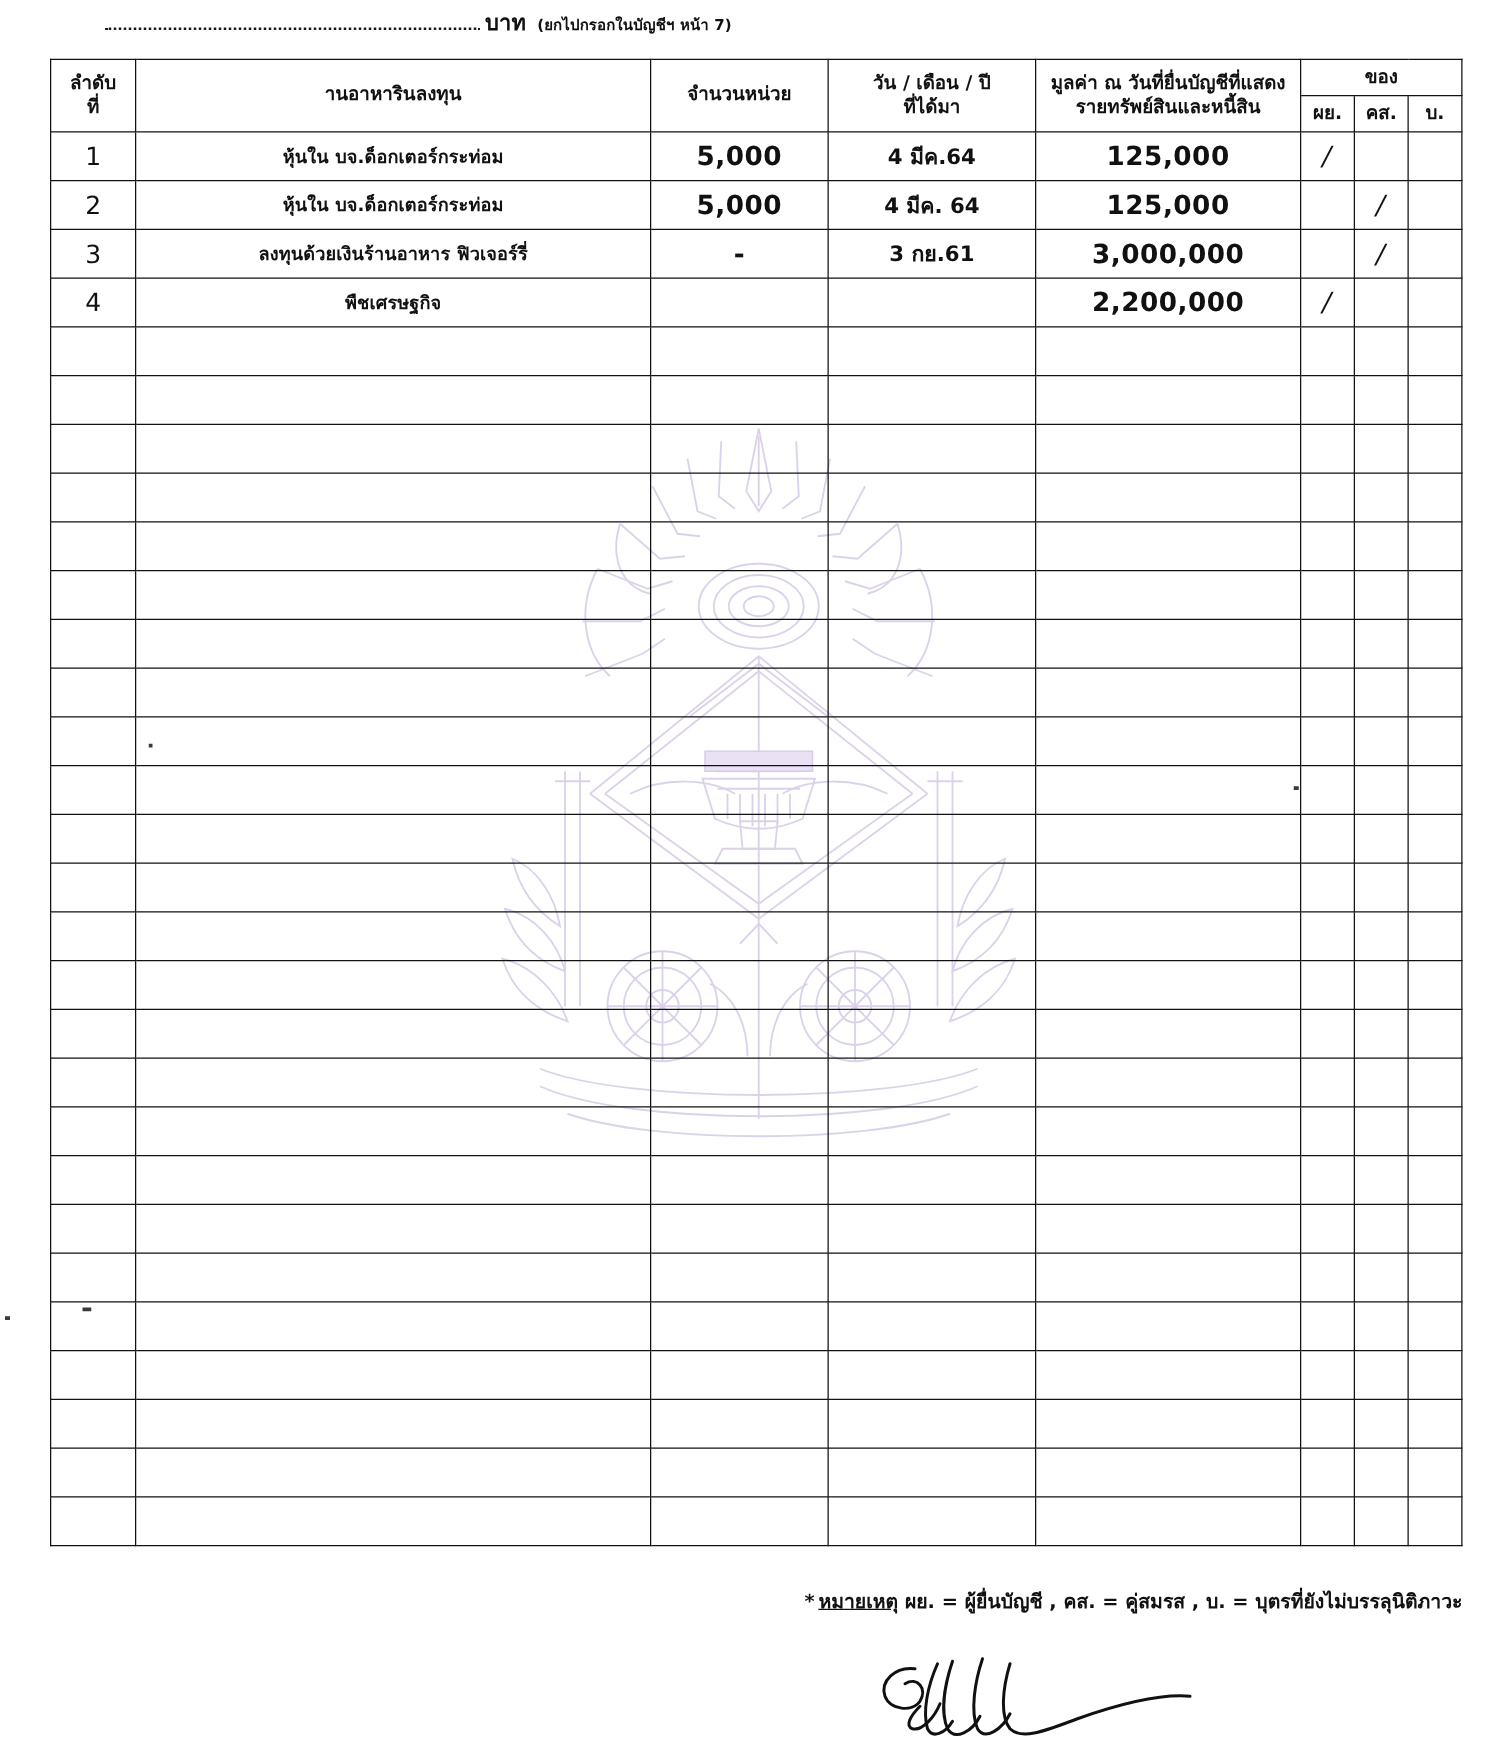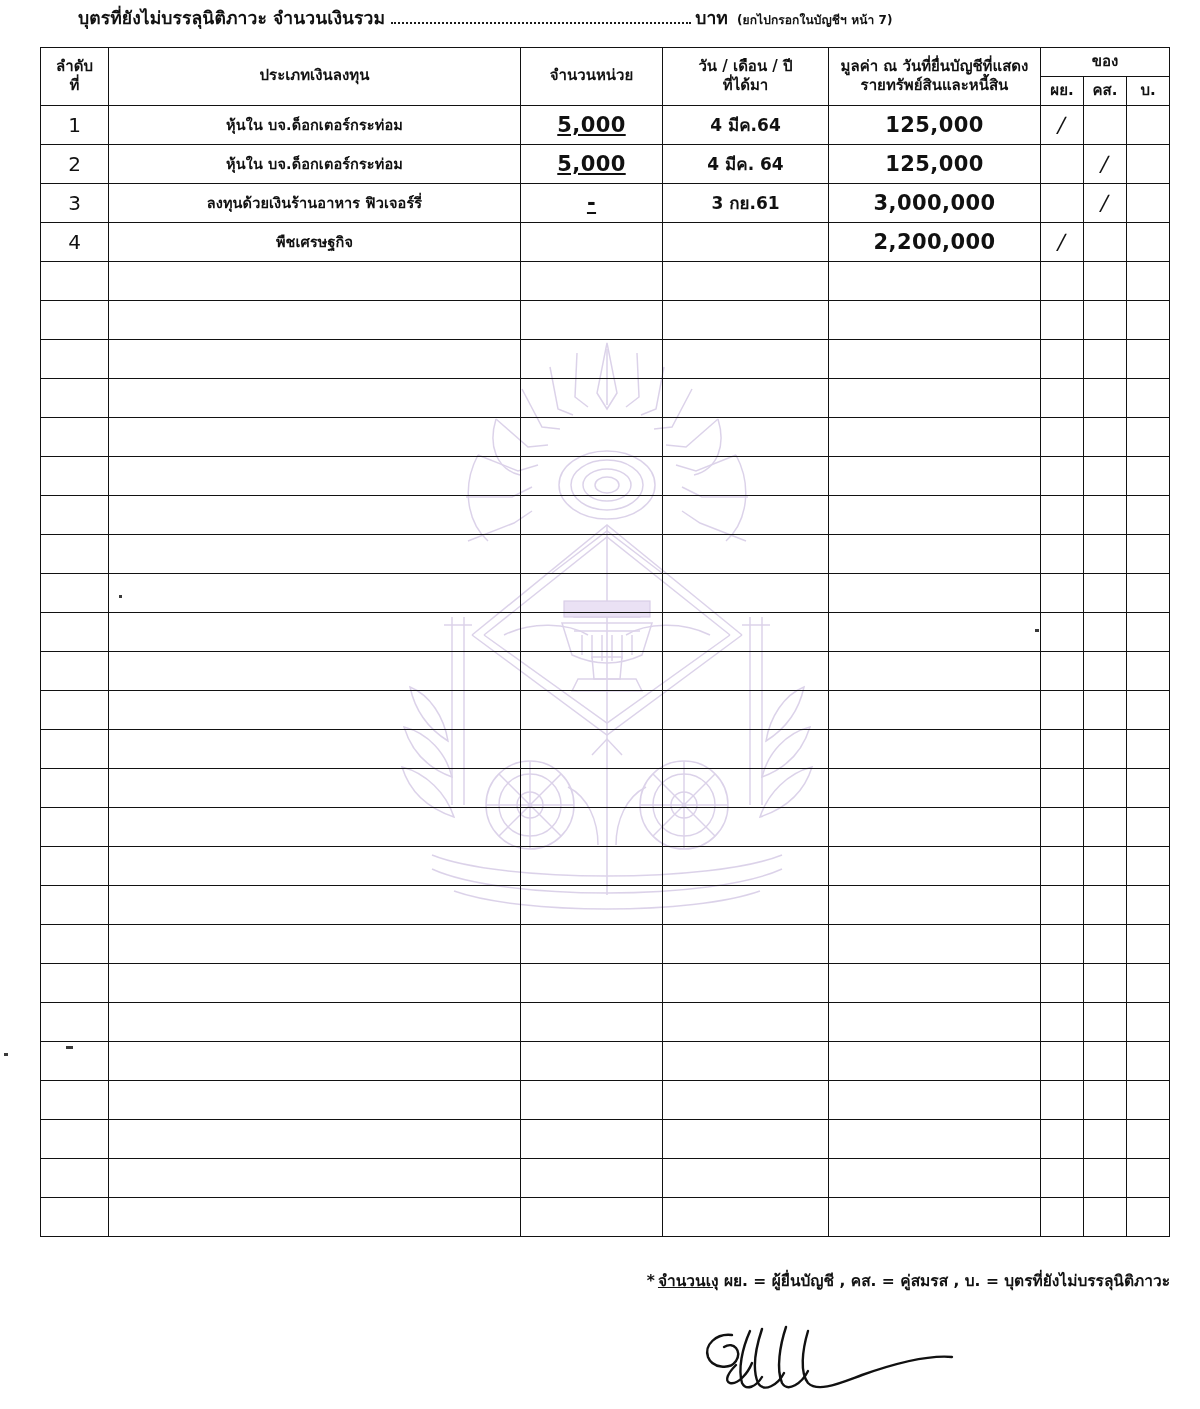--- a/index.html
+++ b/index.html
@@ -92,21 +92,21 @@
   .c-units { width: 142px; }
   .c-date  { width: 166px; }
   .c-value { width: 212px; }
   .c-own   { width: 43px; }
 
   tbody tr { height: 38px; }
   tbody td { height: 38px; }
 
   td.no-cell    { font-size: 20px; font-weight: 400; }
   td.type-cell  { font-size: 14.5px; font-weight: 600; letter-spacing: .1px; }
-  td.units-cell { font-size: 21px; font-weight: 700; letter-spacing: .4px; text-decoration: underline; }
+  td.units-cell { font-size: 21px; font-weight: 700; letter-spacing: .4px; }
   td.date-cell  { font-size: 17px; font-weight: 700; }
   td.value-cell { font-size: 21px; font-weight: 700; letter-spacing: .4px; }
   td.own-cell   { font-size: 20px; font-weight: 400; }
   td.own-cell .tick {
     display: inline-block;
     transform: skewX(-12deg);
     font-size: 21px;
     line-height: 1;
   }
 
@@ -159,21 +159,20 @@
     height: 72px;
     pointer-events: none;
   }
 </style>
 </head>
 <body>
 
 <div id="page">
 
   <div id="top-heading">
-    <span>บุตรที่ยังไม่บรรลุนิติภาวะ  จำนวนเงินรวม</span>
     <span class="dots"></span>
     <span class="baht">บาท</span>
     <span class="paren">(ยกไปกรอกในบัญชีฯ หน้า 7)</span>
   </div>
 
   <svg id="watermark" viewBox="0 0 430 590" xmlns="http://www.w3.org/2000/svg">
     <g fill="none" stroke="#b9a6d4" stroke-width="1.5" opacity="0.9">
 
       <g>
         <path d="M215 8 L205 58 L215 74 L225 58 Z"></path>
@@ -274,21 +273,21 @@
       <col class="c-own">
         <col class="c-own">
         <col class="c-own">
     </colgroup>
     <thead>
       <tr>
         <th rowspan="2">
           <div>ลำดับ</div>
           <div>ที่</div>
         </th>
-        <th rowspan="2">ประเภทเงินลงทุน</th>
+        <th rowspan="2">านอาหารินลงทุน</th>
         <th rowspan="2">จำนวนหน่วย</th>
         <th rowspan="2">
           <div>วัน / เดือน / ปี</div>
           <div>ที่ได้มา</div>
         </th>
         <th rowspan="2" class="hdr-small">
           <div>มูลค่า ณ วันที่ยื่นบัญชีที่แสดง</div>
           <div>รายทรัพย์สินและหนี้สิน</div>
         </th>
         <th colspan="3" class="hdr-own">ของ</th>
@@ -592,21 +591,21 @@
         </tr>
       </tbody>
   </table>
 
   <div class="speck" style="left:1035px; top:629px; width:4px; height:3px;"></div>
   <div class="speck" style="left:66px; top:1046px; width:7px; height:3px;"></div>
   <div class="speck" style="left:4px; top:1053px; width:4px; height:3px;"></div>
   <div class="speck" style="left:119px; top:595px; width:3px; height:3px;"></div>
 
   <div id="footnote">
-    <span class="star">*</span><span class="label-underline">จำนวนเงุ</span>
+    <span class="star">*</span><span class="label-underline">หมายเหตุ</span>
     <span>ผย. = ผู้ยื่นบัญชี , คส. = คู่สมรส , บ. = บุตรที่ยังไม่บรรลุนิติภาวะ</span>
   </div>
 
   <svg id="signature-mark" viewBox="0 0 300 72" xmlns="http://www.w3.org/2000/svg">
     <g fill="none" stroke="#111111" stroke-width="2.4" stroke-linecap="round" stroke-linejoin="round">
       <path d="M42 10 C 26 8, 14 20, 18 32 C 22 43, 40 45, 46 36 C 52 26, 44 16, 34 22"></path>
       <path d="M46 40 C 38 48, 34 56, 40 58 C 48 60, 58 48, 62 38"></path>
       <path d="M60 6 C 52 24, 48 44, 52 58 C 56 66, 66 62, 72 52"></path>
       <path d="M72 4 C 66 22, 62 44, 68 58 C 74 68, 88 60, 94 48"></path>
       <path d="M96 2 C 90 20, 86 44, 92 58 C 98 68, 112 58, 118 46"></path>

